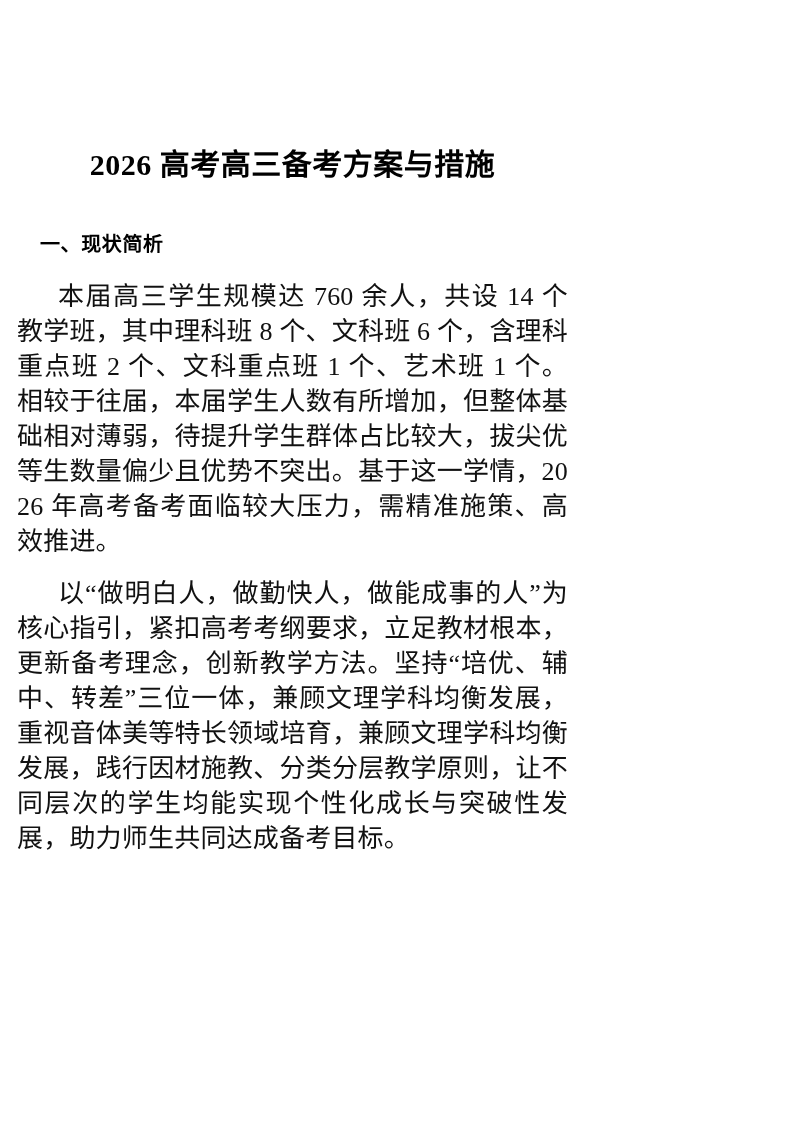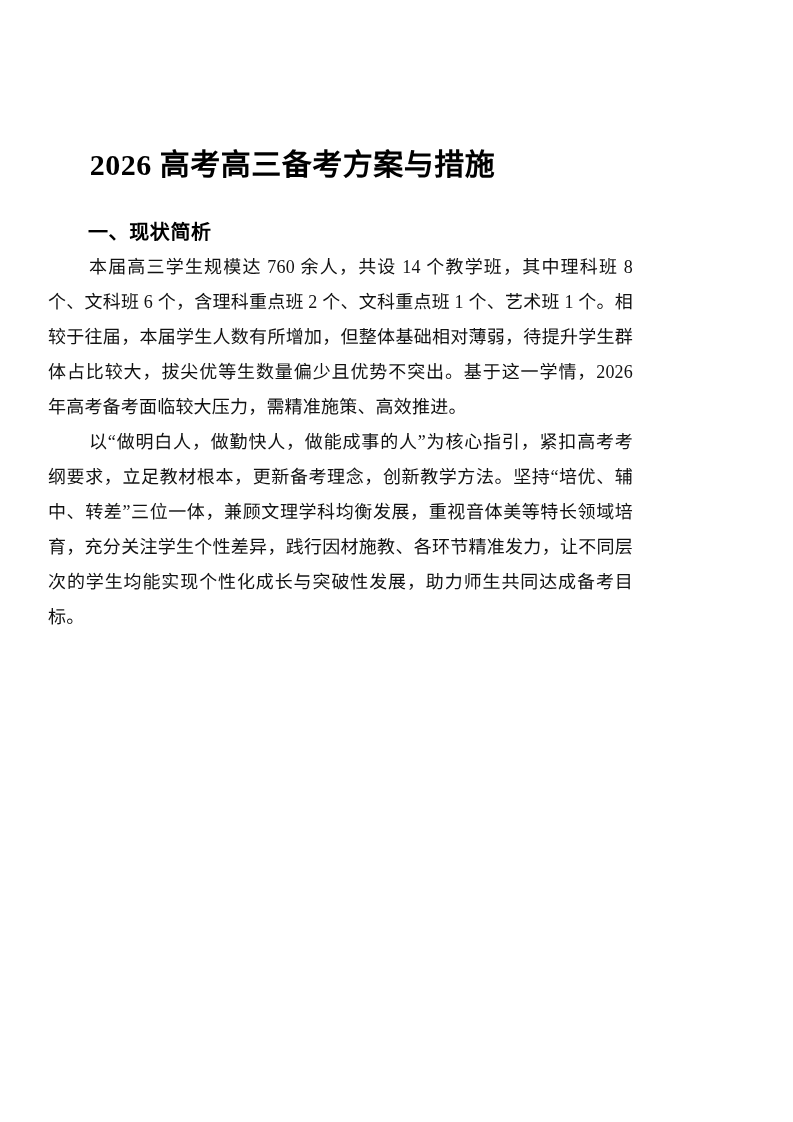--- a/index.html
+++ b/index.html
@@ -53,37 +53,36 @@
     line-height: 35px;
     color: #000000;
     text-indent: 40px;
     letter-spacing: 0.6px;
     margin: 0;
   }
 
   
   .body-par {
     font-family: "Liberation Serif", "DejaVu Serif", serif;
-    font-size: 18px;
+    font-size: 26px;
     line-height: 35px;
     color: #111111;
     text-indent: 41px;
     text-align: justify;
     text-justify: inter-ideograph;
     letter-spacing: 0.2px;
-    margin: 0;
+    margin: 17px;
     word-break: break-all;
   }
 
   .flow {
     position: absolute;
     left: 0;
-    top: 215px;
+    top: 227px;
     width: 585px;
-    padding-left: 48px;
   }
 
   
   .page-footer {
     position: absolute;
     left: 0;
     top: 1038px;
     width: 793px;
     text-align: center;
     font-family: "Liberation Serif", "DejaVu Serif", serif;
@@ -99,21 +98,21 @@
 
 <div class="page">
 
   <h1 class="doc-title">2026 高考高三备考方案与措施</h1>
 
   <div class="content flow">
 
     <h2 class="section-heading">一、现状简析</h2>
     <p class="body-par">本届高三学生规模达 760 余人，共设 14 个教学班，其中理科班 8 个、文科班 6 个，含理科重点班 2 个、文科重点班 1 个、艺术班 1 个。相较于往届，本届学生人数有所增加，但整体基础相对薄弱，待提升学生群体占比较大，拔尖优等生数量偏少且优势不突出。基于这一学情，2026 年高考备考面临较大压力，需精准施策、高效推进。</p>
 
-    <p class="body-par">以“做明白人，做勤快人，做能成事的人”为核心指引，紧扣高考考纲要求，立足教材根本，更新备考理念，创新教学方法。坚持“培优、辅中、转差”三位一体，兼顾文理学科均衡发展，重视音体美等特长领域培育，充分关注学生个性差异，践行因材施教、各环节精准发力，让不同层次的学生均能实现个性化成长与突破性发展，助力师生共同达成备考目标。</p>
+    <p class="body-par">以“做明白人，做勤快人，做能成事的人”为核心指引，紧扣高考考纲要求，立足教材根本，更新备考理念，创新教学方法。坚持“培优、辅中、转差”三位一体，兼顾文理学科均衡发展，重视音体美等特长领域培育，兼顾文理学科均衡发展，践行因材施教、分类分层教学原则，让不同层次的学生均能实现个性化成长与突破性发展，助力师生共同达成备考目标。</p>
 
 
   </div>
 
   <div class="page-footer">
     <span class="dash">—</span>
     <span>1</span>
     <span class="dash">—</span>
   </div>
 

